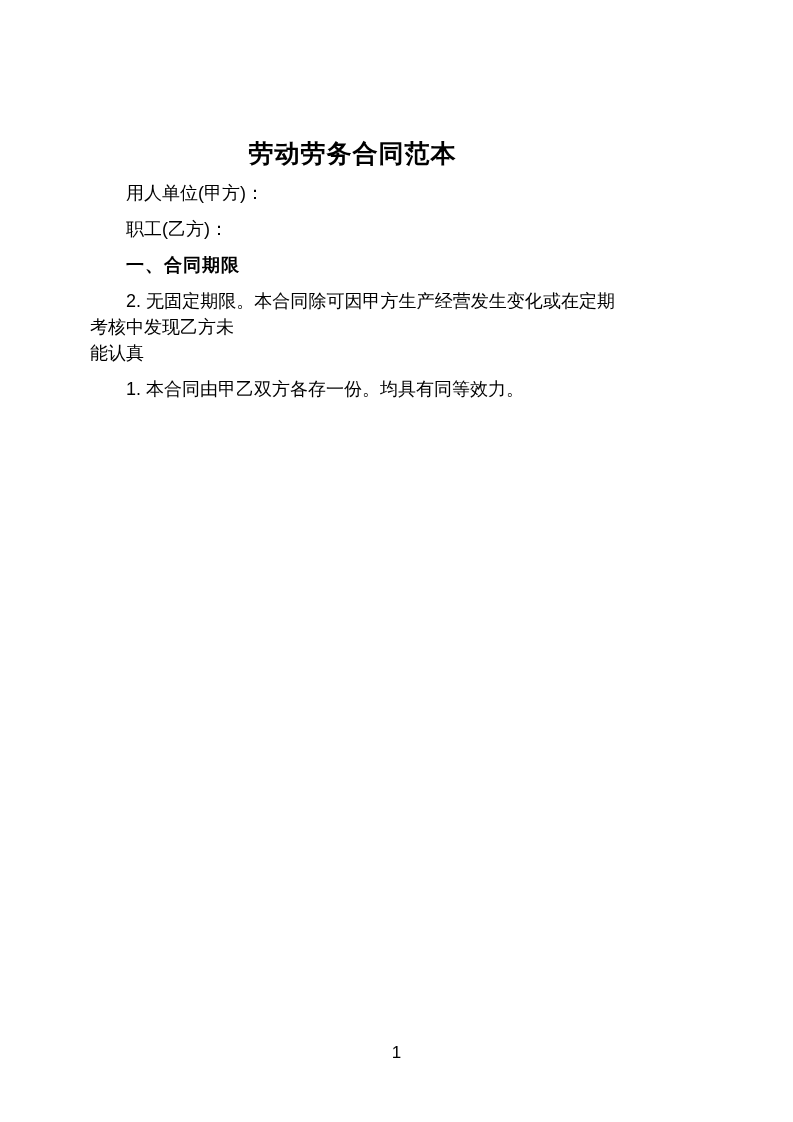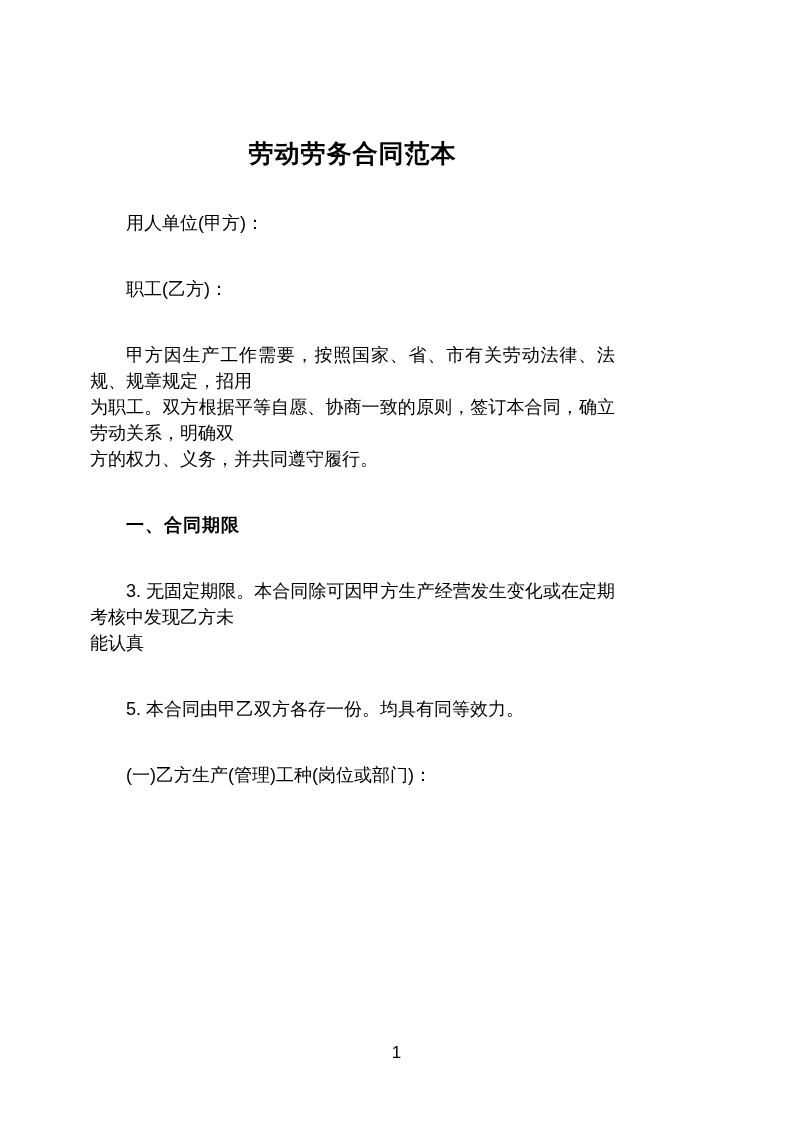--- a/index.html
+++ b/index.html
@@ -22,21 +22,21 @@
     text-align: center;
     font-size: 25px;
     font-weight: 700;
     line-height: 34px;
     letter-spacing: 1px;
     white-space: pre-wrap;
   }
   p.para {
     font-size: 18px;
     line-height: 26px;
-    margin-top: 40px;
+    margin-top: 10px;
     text-indent: 2em;
     text-align: justify;
     white-space: pre-wrap;
     word-break: break-all;
   }
   p.para.first-after-title {
   }
   p.para.heading {
     letter-spacing: 1px;
     font-weight: bold;
@@ -56,32 +56,28 @@
 
 <div class="page">
 
   <h1 class="doc-title">劳动劳务合同范本</h1>
 
   <p class="para first-after-title">用人单位(甲方)：</p>
 
   <p class="para">职工(乙方)：</p>
 
 
-  <p class="para">甲方因生产工作需要，按照国家、省、市有关劳动法律、法规、规章规定，招用
-为职工。双方根据平等自愿、协商一致的原则，签订本合同，确立劳动关系，明确双
-方的权力、义务，并共同遵守履行。</p>
 
   <p class="para heading">一、合同期限</p>
 
 
 
-  <p class="para">3. 无固定期限。本合同除可因甲方生产经营发生变化或在定期考核中发现乙方未
+  <p class="para">2. 无固定期限。本合同除可因甲方生产经营发生变化或在定期考核中发现乙方未
 能认真</p>
 
 
-  <p class="para">5. 本合同由甲乙双方各存一份。均具有同等效力。</p>
+  <p class="para">1. 本合同由甲乙双方各存一份。均具有同等效力。</p>
 
 
-  <p class="para">(一)乙方生产(管理)工种(岗位或部门)：</p>
 
   <div class="page-footer">1</div>
 
 </div>
 
 </body></html>

